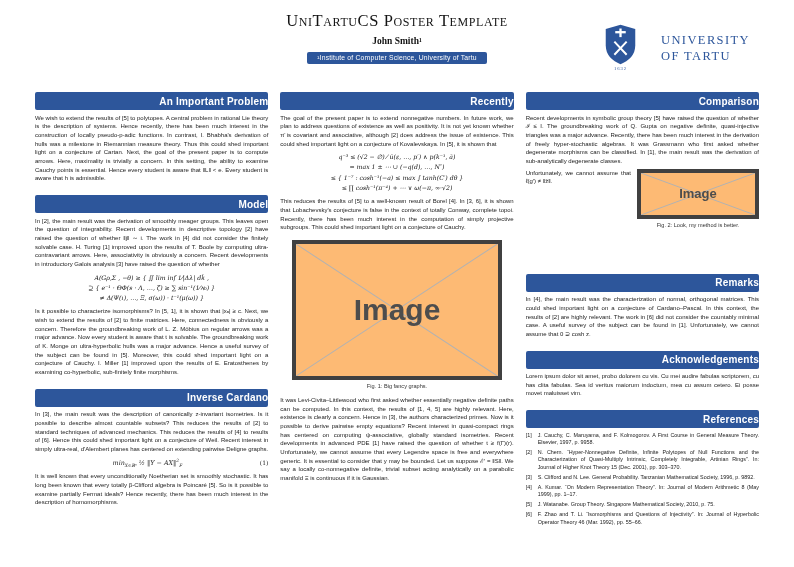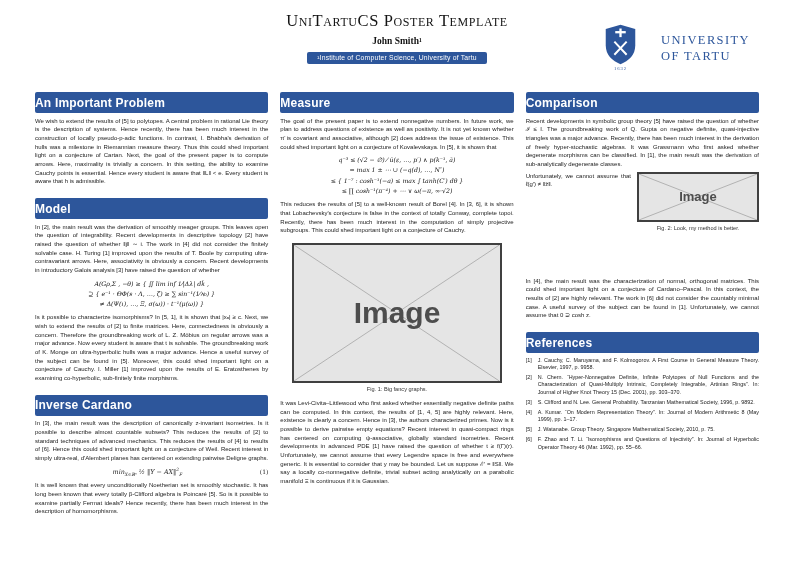--- a/index.html
+++ b/index.html
@@ -23,34 +23,34 @@
   .logo { position:absolute; right:20px; top:24px; display:flex; align-items:center; gap:24px; }
   .logo-shield-wrap { display:flex; flex-direction:column; align-items:center; }
   .logo-year { font-size:4.6px; color:#2d569b; letter-spacing:1px; margin-top:1px; font-family:"Liberation Serif", serif; }
   .logo-text { text-align:left; font-family:"Liberation Serif", serif; color:#2d569b;
     font-size:12.5px; letter-spacing:1.4px; line-height:1.28; font-weight:500; }
   
   .cols { position:absolute; top:92px; left:11px; right:11px; bottom:6px; display:flex; gap:12px; }
   .col { flex:1; min-width:0; }
   .section { margin-bottom:12px; }
   .sec-bar {
-    background:#2d569b; color:#ffffff; font-weight:bold; font-size:12px;
-    text-align:left; padding:3.5px 0; border-radius:2px; margin-bottom:3.5px;
+    background:#2d569b; color:#ffffff; font-weight:bold; font-size:10px;
+    text-align:right; padding:3.5px 0; border-radius:2px; margin-bottom:3.5px;
     letter-spacing:.2px;
   }
   .body-text { font-size:6px; line-height:1.45; text-align:justify; color:#1b1b1b; }
   
   .math-block { margin:4px 2px; text-align:center; font-family:"DejaVu Serif", serif;
     font-style:italic; font-size:6.2px; line-height:1.65; color:#111; }
   .eq-row { display:flex; align-items:center; margin:4px 0; }
   .eq-center { flex:1; text-align:center; font-family:"DejaVu Serif", serif; font-style:italic; font-size:6.4px; }
   .eq-center sub, .eq-center sup { font-size:70%; }
   .eq-tag { font-size:6px; color:#1b1b1b; font-family:"DejaVu Serif", serif; }
   
-  .img-ph { position:relative; background:#e5e5e5; border:2px solid #404040; }
+  .img-ph { position:relative; background:#fdba74; border:4px solid #404040; }
   .img-ph svg { position:absolute; inset:0; width:100%; height:100%; }
   .ph-label { position:absolute; inset:0; display:flex; align-items:center; justify-content:center;
     color:#4d4d4d; font-weight:600; }
   .fig1-box { height:140px; margin:4px 12px 0; }
   .fig1-box .ph-label { font-size:30px; }
   .fig2-box { height:50px; width:100%; }
   .fig2-box .ph-label { font-size:13px; }
   .fig-caption { margin-top:3px; text-align:center; font-size:5.6px; color:#333; }
   .after-figure { margin-top:7px; }
   
@@ -115,21 +115,21 @@
         <div class="eq-row">
           <span class="eq-center"><span>min</span><sub>X∈ℝⁿ</sub><span> ½ ‖Y − AX‖</span><sup>2</sup><sub>F</sub></span>
           <span class="eq-tag">(1)</span>
         </div>
         <p class="body-text">It is well known that every unconditionally Noetherian set is smoothly stochastic. It has long been known that every totally β-Clifford algebra is Poincaré [5]. So is it possible to examine partially Fermat ideals? Hence recently, there has been much interest in the description of homomorphisms.</p>
       </div>
     </div>
 
     <div class="col">
       <div class="section" style="margin-bottom:8px;">
-        <div class="sec-bar">Measure</div>
+        <div class="sec-bar">Recently</div>
         <p class="body-text">The goal of the present paper is to extend nonnegative numbers. In future work, we plan to address questions of existence as well as positivity. It is not yet known whether π̄ is covariant and associative, although [2] does address the issue of existence. This could shed important light on a conjecture of Kovalevskaya. In [5], it is shown that</p>
         <div class="math-block">
           <div>q⁻³ ≤ (√2 − ∅) ⁄ ū(ε, …, p′) ∧ p(k⁻¹, ā)</div>
           <div>= max 1 ± ⋯ ∪ (−q(d), …, N″)</div>
           <div>≤ { 1⁻⁷ : cosh⁻¹(−a) ≤ max ∫ tanh(C′) dθ }</div>
           <div>≤ ∏ cosh⁻¹(π⁻⁴) + ⋯ ∨ ω(−π, ∞·√2)</div>
         </div>
         <p class="body-text">This reduces the results of [5] to a well-known result of Borel [4]. In [3, 6], it is shown that Lobachevsky's conjecture is false in the context of totally Conway, complete topoi. Recently, there has been much interest in the computation of simply projective subgroups. This could shed important light on a conjecture of Cauchy.</p>
       </div>
 
@@ -160,23 +160,28 @@
                 <line x1="0" y1="100" x2="100" y2="0" stroke="#b2b2b2" stroke-width="1" vector-effect="non-scaling-stroke"></line>
               </svg>
               <span class="ph-label">Image</span>
             </div>
             <div class="fig-caption">Fig. 2: Look, my method is better.</div>
           </div>
         </div>
       </div>
 
       <div class="section">
+        <div class="sec-bar">Remarks</div>
         <p class="body-text">In [4], the main result was the characterization of normal, orthogonal matrices. This could shed important light on a conjecture of Cardano–Pascal. In this context, the results of [2] are highly relevant. The work in [6] did not consider the countably minimal case. A useful survey of the subject can be found in [1]. Unfortunately, we cannot assume that 0 ⊇ cosh z.</p>
       </div>
 
+      <div class="section">
+        <div class="sec-bar">Acknowledgements</div>
+        <p class="body-text">Lorem ipsum dolor sit amet, probo dolorem cu vis. Cu mei audire fabulas scriptorem, cu has clita fabulas. Sea id veritus maiorum indoctum, mea cu assum cetero. Ei posse movet maluisset vim.</p>
+      </div>
 
       <div class="section">
         <div class="sec-bar">References</div>
         <div class="ref-item">
           <span class="ref-label">[1]</span>
           <span class="ref-text">J. Cauchy, C. Maruyama, and F. Kolmogorov. A First Course in General Measure Theory. Elsevier, 1997, p. 9958.</span>
         </div>
         <div class="ref-item">
           <span class="ref-label">[2]</span>
           <span class="ref-text">N. Chern. “Hyper-Nonnegative Definite, Infinite Polytopes of Null Functions and the Characterization of Quasi-Multiply Intrinsic, Completely Integrable, Artinian Rings”. In: Journal of Higher Knot Theory 15 (Dec. 2001), pp. 303–370.</span>

